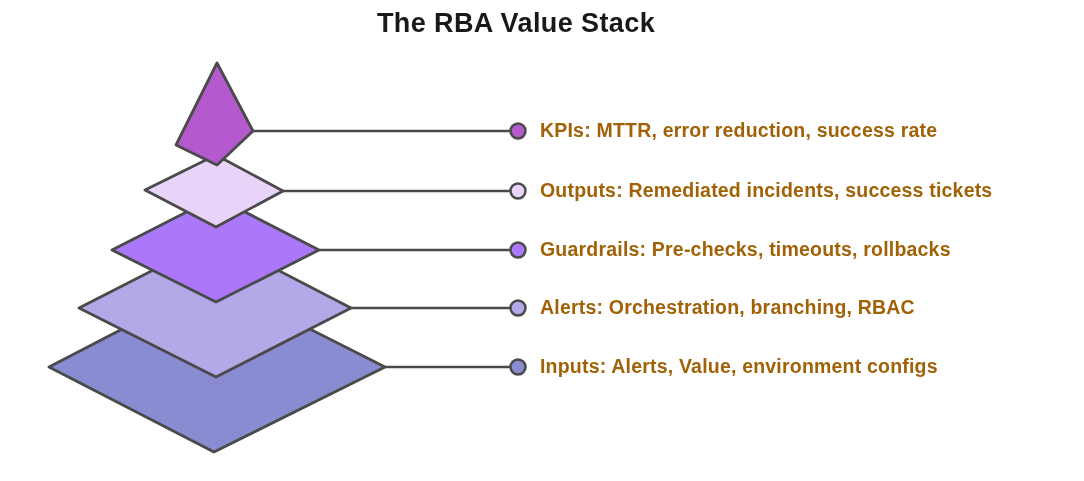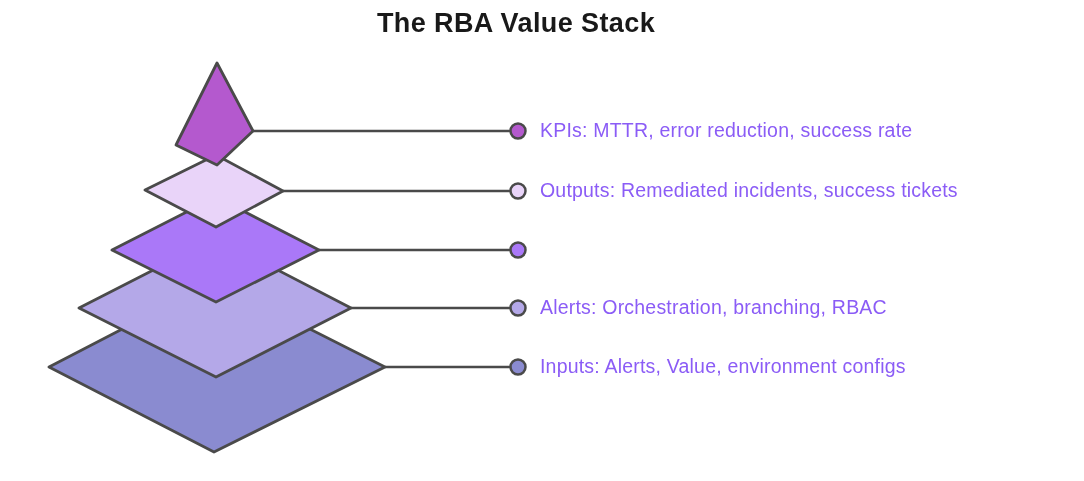--- a/index.html
+++ b/index.html
@@ -31,23 +31,23 @@
     position: absolute;
     top: 0;
     left: 0;
   }
   .row-label {
     position: absolute;
     left: 540px;
     transform: translateY(-52%);
     white-space: nowrap;
     font-size: 19.5px;
-    font-weight: 400;
+    font-weight: 700;
     letter-spacing: 0.2px;
-    color: #8b5cf6;
+    color: #a16207;
   }
   .shape {
     stroke-linejoin: round;
   }
 </style>
 </head>
 <body>
 
 <div class="stage">
 
@@ -75,16 +75,17 @@
       <circle cx="518" cy="131" r="7.5" fill="#b459ce"></circle>
       <circle cx="518" cy="191" r="7.5" fill="#e9d4f9"></circle>
       <circle cx="518" cy="250" r="7.5" fill="#aa78f8"></circle>
       <circle cx="518" cy="308" r="7.5" fill="#b4a8e8"></circle>
       <circle cx="518" cy="367" r="7.5" fill="#8a8bd0"></circle>
     </g>
   </svg>
 
   <div class="row-label" style="top:131px">KPIs: MTTR, error reduction, success rate</div>
   <div class="row-label" style="top:191px">Outputs: Remediated incidents, success tickets</div>
+  <div class="row-label" style="top:250px">Guardrails: Pre-checks, timeouts, rollbacks</div>
   <div class="row-label" style="top:308px">Alerts: Orchestration, branching, RBAC</div>
   <div class="row-label" style="top:367px">Inputs: Alerts, Value, environment configs</div>
 
 </div>
 
 </body></html>

